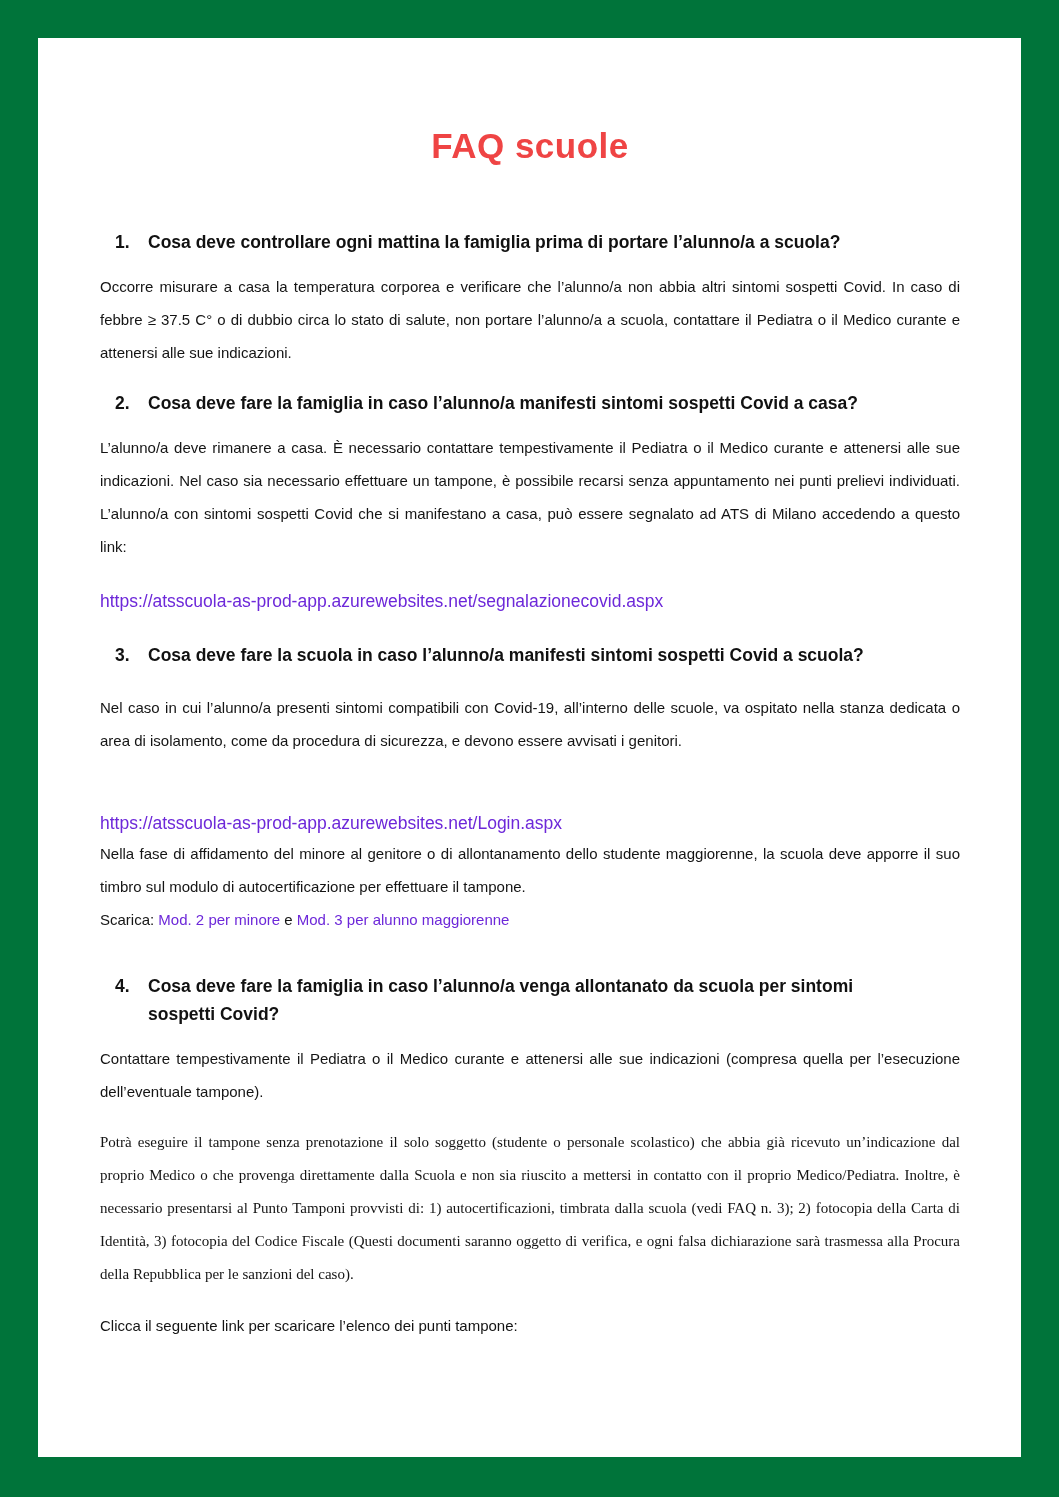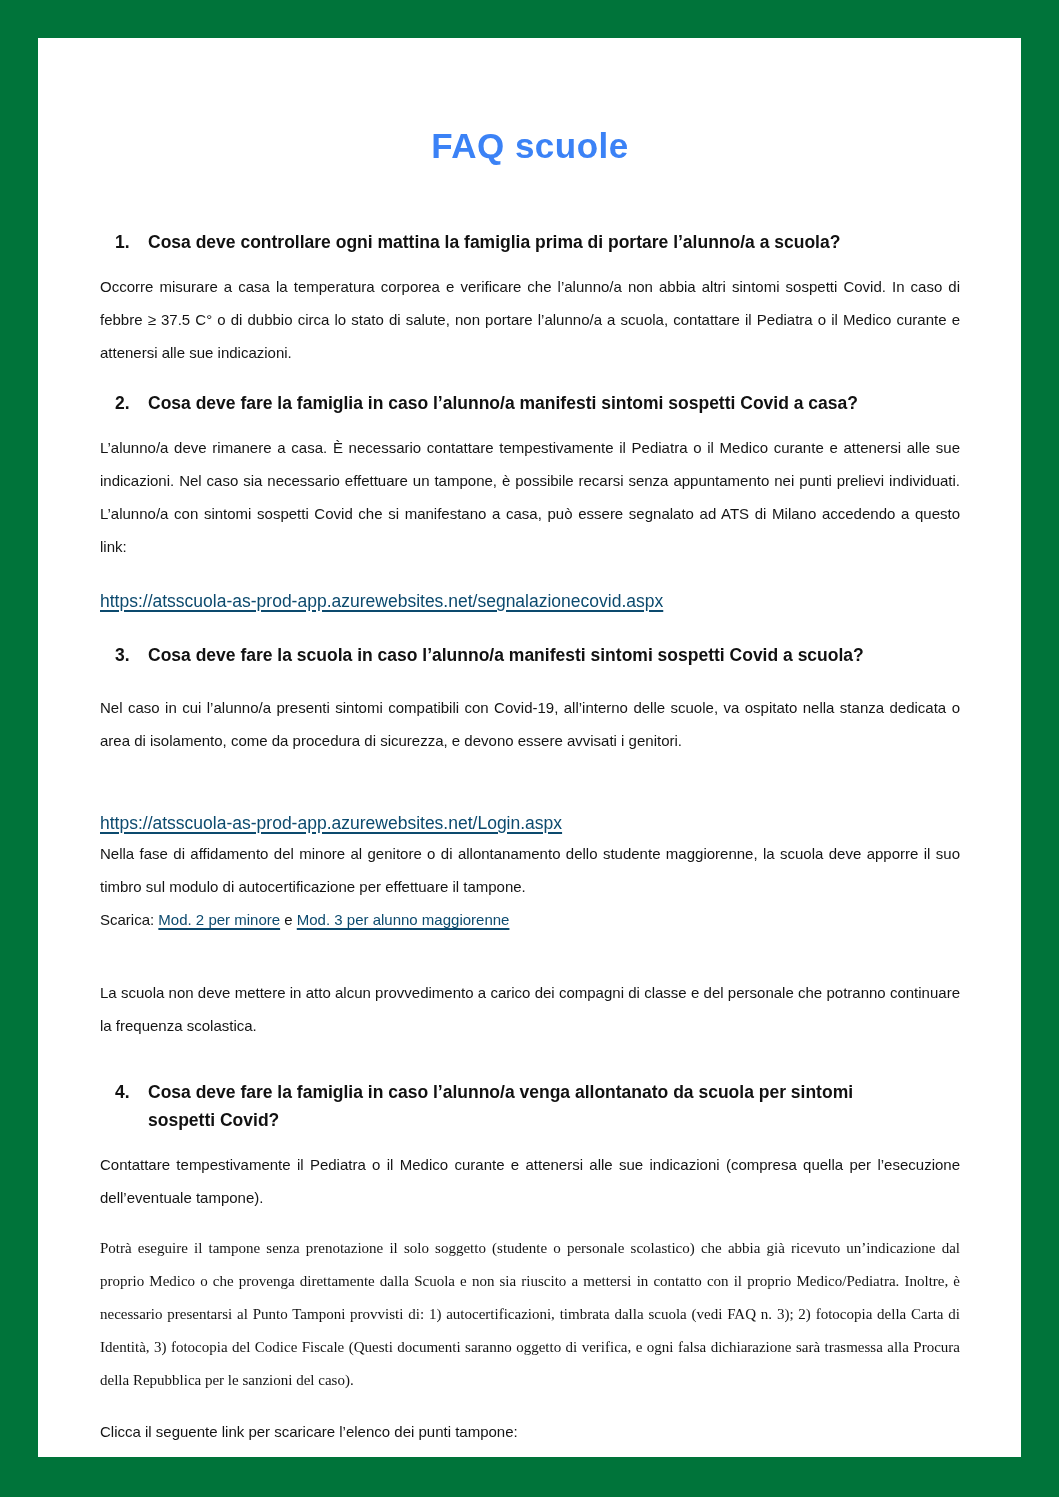--- a/index.html
+++ b/index.html
@@ -21,21 +21,21 @@
     height: 100%;
     box-sizing: border-box;
     padding: 52px 61px 0 62px;
     overflow: hidden;
   }
   .doc-title {
     margin-top: 36px;
     text-align: center;
     font-size: 35px;
     font-weight: 700;
-    color: #3b82f6;
+    color: #ef4444;
     letter-spacing: 0.5px;
   }
   .question {
     display: flex;
     font-weight: 700;
     font-size: 17.5px;
     line-height: 28px;
     color: #111111;
   }
   .question .q-num {
@@ -48,22 +48,21 @@
     font-size: 15px;
     line-height: 33px;
     color: #141414;
     text-align: justify;
   }
   .link-line {
     font-size: 17.5px;
     line-height: 28px;
   }
   a.doclink {
-    color: #0c4a6e;
-    text-decoration: underline;
+    color: #6d28d9;
     text-decoration-thickness: 1.5px;
     text-underline-offset: 3px;
     cursor: pointer;
   }
   .mt-q1   { margin-top: 62px; }
   .mt-p    { margin-top: 14px; }
   .mt-q    { margin-top: 20px; }
   .mt-link { margin-top: 24px; }
   .mt-q3   { margin-top: 26px; }
   .mt-p3   { margin-top: 22px; }
@@ -113,21 +112,20 @@
     </div>
 
     <div class="para mt-p5">
       <span>Nella fase di affidamento del minore al genitore o di allontanamento dello studente maggiorenne, la scuola deve apporre il suo timbro sul modulo di autocertificazione per effettuare il tampone.</span><br>
       <span>Scarica:</span>
       <a class="doclink">Mod. 2 per minore</a>
       <span>e</span>
       <a class="doclink">Mod. 3 per alunno maggiorenne</a>
     </div>
 
-    <div class="para mt-p6">La scuola non deve mettere in atto alcun provvedimento a carico dei compagni di classe e del personale che potranno continuare la frequenza scolastica.</div>
 
     <div class="question mt-q4">
       <span class="q-num">4.</span>
       <span class="q-text">Cosa deve fare la famiglia in caso l’alunno/a venga allontanato da scuola per sintomi sospetti Covid?</span>
     </div>
 
     <div class="para mt-p">Contattare tempestivamente il Pediatra o il Medico curante e attenersi alle sue indicazioni (compresa quella per l’esecuzione dell’eventuale tampone).</div>
 
     <div class="para mt-p8">Potrà eseguire il tampone senza prenotazione il solo soggetto (studente o personale scolastico) che abbia già ricevuto un’indicazione dal proprio Medico o che provenga direttamente dalla Scuola e non sia riuscito a mettersi in contatto con il proprio Medico/Pediatra. Inoltre, è necessario presentarsi al Punto Tamponi provvisti di: 1) autocertificazioni, timbrata dalla scuola (vedi FAQ n. 3); 2) fotocopia della Carta di Identità, 3) fotocopia del Codice Fiscale (Questi documenti saranno oggetto di verifica, e ogni falsa dichiarazione sarà trasmessa alla Procura della Repubblica per le sanzioni del caso).</div>
 

